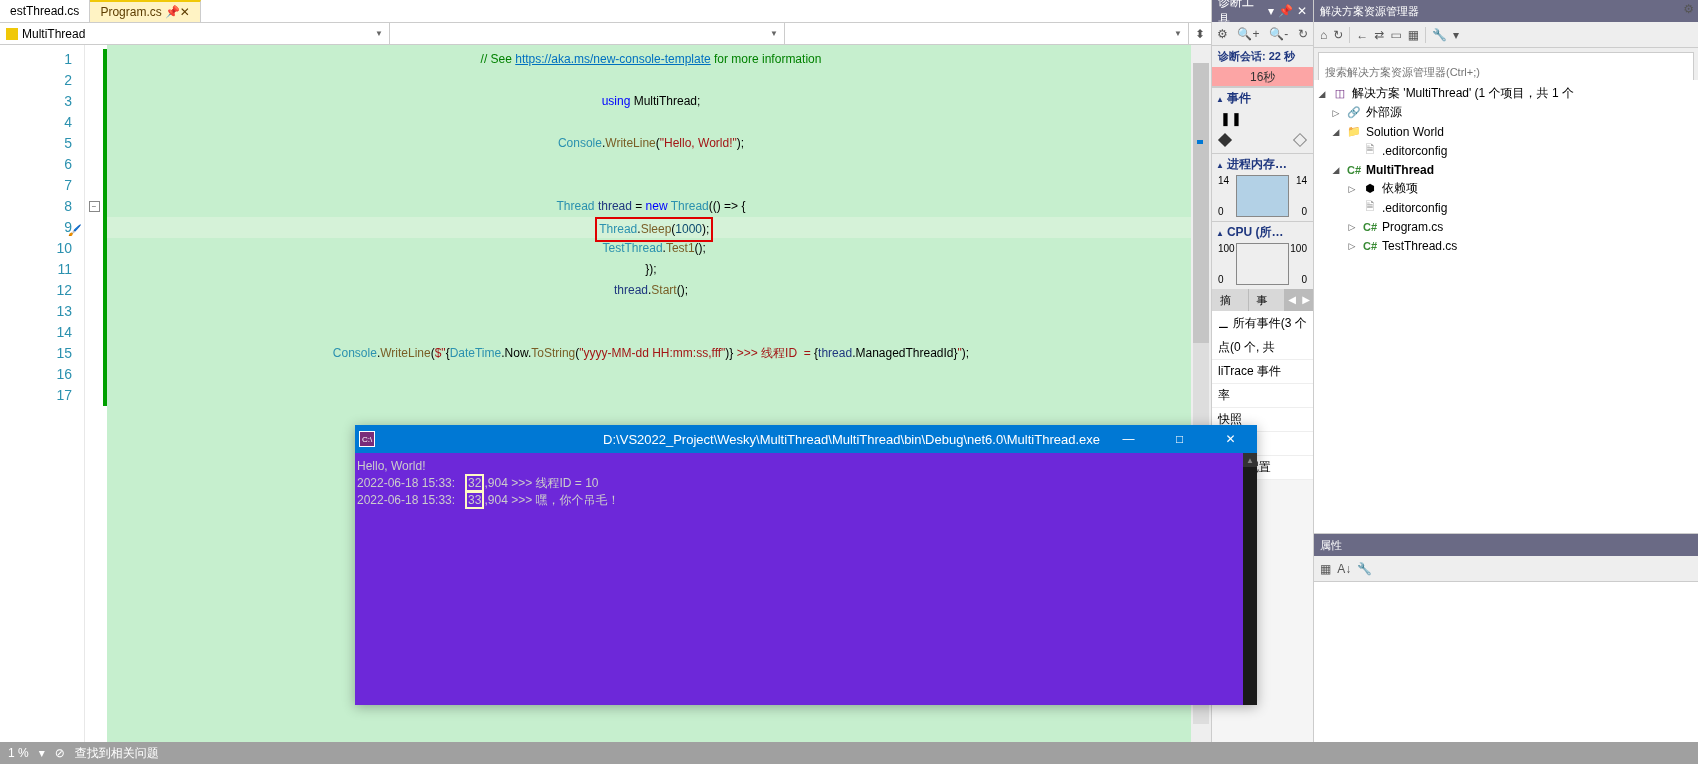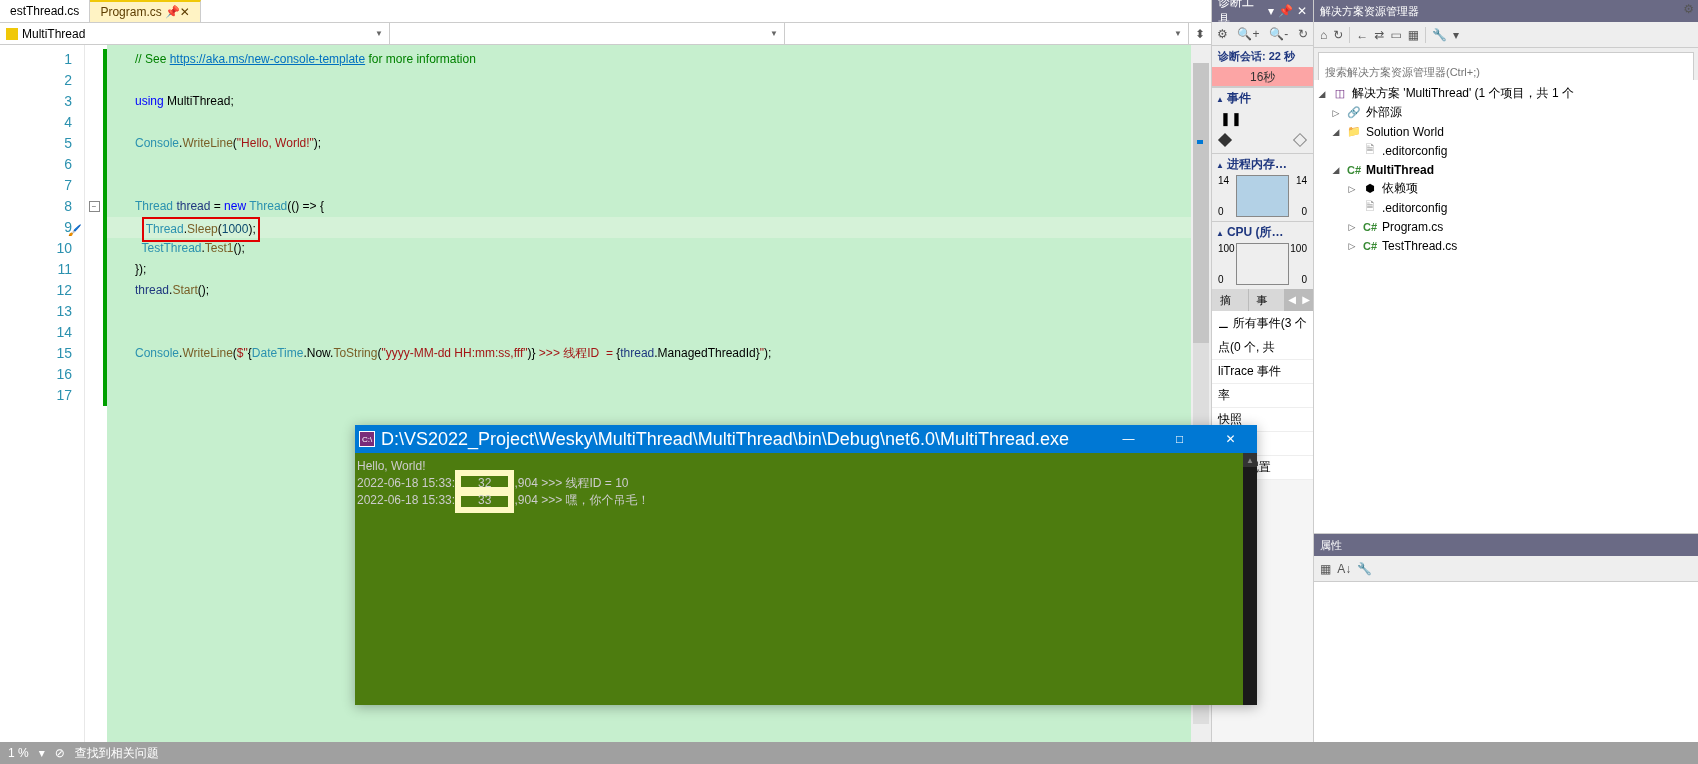--- a/index.html
+++ b/index.html
@@ -31,21 +31,21 @@
 
 .editor-body { flex: 1; display: flex; background: #fff; position: relative; }
 .gutter { width: 85px; background: #fff; text-align: right; color: #2b91af; padding-right: 12px; padding-top: 4px; border-right: 1px solid #e8e8e8; }
 .gutter .ln { height: 21px; line-height: 21px; font-size: 14px; position: relative; }
 .gutter .ln .brush { position: absolute; right: -10px; top: 3px; font-size: 11px; }
 .fold-col { width: 18px; background: #fff; padding-top: 4px; }
 .fold-col .fc { height: 21px; display: flex; align-items: center; justify-content: center; }
 .fold-col .box { width: 11px; height: 11px; border: 1px solid #888; font-size: 8px; line-height: 9px; text-align: center; color: #555; }
 .change-bar { width: 4px; background: #00a000; margin-top: 4px; height: 357px; }
 .code { flex: 1; background: #c6efce; padding-top: 4px; font-family: Consolas, monospace; font-size: 15px; position: relative; }
-.code .cl { height: 21px; line-height: 21px; padding-left: 28px; white-space: pre; }
+.code .cl { height: 21px; line-height: 21px; padding-left: 4px; white-space: pre; text-align: center; }
 .code .cl.hl { background: #d5f2d8; }
 .c-comment { color: #008000; }
 .c-link { color: #0070c0; text-decoration: underline; }
 .c-kw { color: #0000ff; }
 .c-type { color: #2b91af; }
 .c-method { color: #795e26; }
 .c-str { color: #a31515; }
 .c-num { color: #0c4a6e; }
 .c-var { color: #1f377f; }
 .c-text { color: #000; }
@@ -55,27 +55,27 @@
 .scroll-v .track { position: absolute; top: 18px; bottom: 18px; left: 2px; right: 2px; background: #ddd; }
 .scroll-v .thumb { position: absolute; top: 18px; left: 2px; right: 2px; height: 280px; background: #c5c5c5; }
 .scroll-v .hl-mark { position: absolute; top: 95px; left: 6px; width: 6px; height: 4px; background: #0078d4; }
 
 .gear-corner { position: absolute; top: 2px; right: 4px; color: #555; font-size: 12px; }
 
 
 .console-win { position: absolute; left: 355px; top: 425px; width: 902px; height: 280px; display: flex; flex-direction: column; box-shadow: 0 2px 12px rgba(0,0,0,0.3); }
 .console-title { height: 28px; background: #0078d4; color: #fff; display: flex; align-items: center; padding: 0 4px; gap: 6px; }
 .console-title .cicon { width: 16px; height: 16px; background: #7a2c7a; border: 1px solid #fff; display: inline-flex; align-items: center; justify-content: center; font-size: 8px; }
-.console-title .path { flex: 1; font-size: 18px; }
+.console-title .path { flex: 1; font-size: 13px; text-align: right; }
 .console-title .btn { width: 45px; height: 28px; display: flex; align-items: center; justify-content: center; }
 .console-title .btn.close { background: transparent; }
-.console-body { flex: 1; background: #4d7c0f; color: #ccc; font-family: "NSimSun", Consolas, monospace; font-size: 14px; padding: 4px 2px; position: relative; line-height: 16px; }
+.console-body { flex: 1; background: #6d28d9; color: #ccc; font-family: "NSimSun", Consolas, monospace; font-size: 14px; padding: 4px 2px; position: relative; line-height: 16px; }
 .console-body .scroll { position: absolute; right: 0; top: 0; bottom: 0; width: 14px; background: #1a1a1a; }
 .console-body .scroll .st { position: absolute; top: 0; left: 0; right: 0; height: 14px; background: #333; color: #888; font-size: 8px; text-align: center; }
-.redmark { border: 6px solid #fef9c3; padding: 0 17px; }
+.redmark { border: 2px solid #fef9c3; padding: 0 1px; margin-left: 10px; }
 
 
 .diag-header { height: 22px; background: #6a6a85; color: #fff; display: flex; align-items: center; padding: 0 6px; gap: 4px; font-size: 11px; }
 .diag-header .sp { flex: 1; }
 .diag-tools { height: 24px; display: flex; align-items: center; justify-content: space-around; border-bottom: 1px solid #ccc; background: #eee; color: #555; }
 .diag-session { padding: 3px 6px; font-weight: bold; color: #1f377f; background: #eee; font-size: 11px; }
 .diag-graph { height: 20px; background: #fca5a5; border-bottom: 1px solid #ccc; position: relative; font-size: 10px; }
 .diag-graph .lbl { position: absolute; left: 38px; top: 2px; color: #333; }
 .diag-section { padding: 2px 4px; background: #eee; border-top: 1px solid #ccc; font-size: 11px; }
 .diag-section-title { color: #1f377f; font-weight: bold; }

